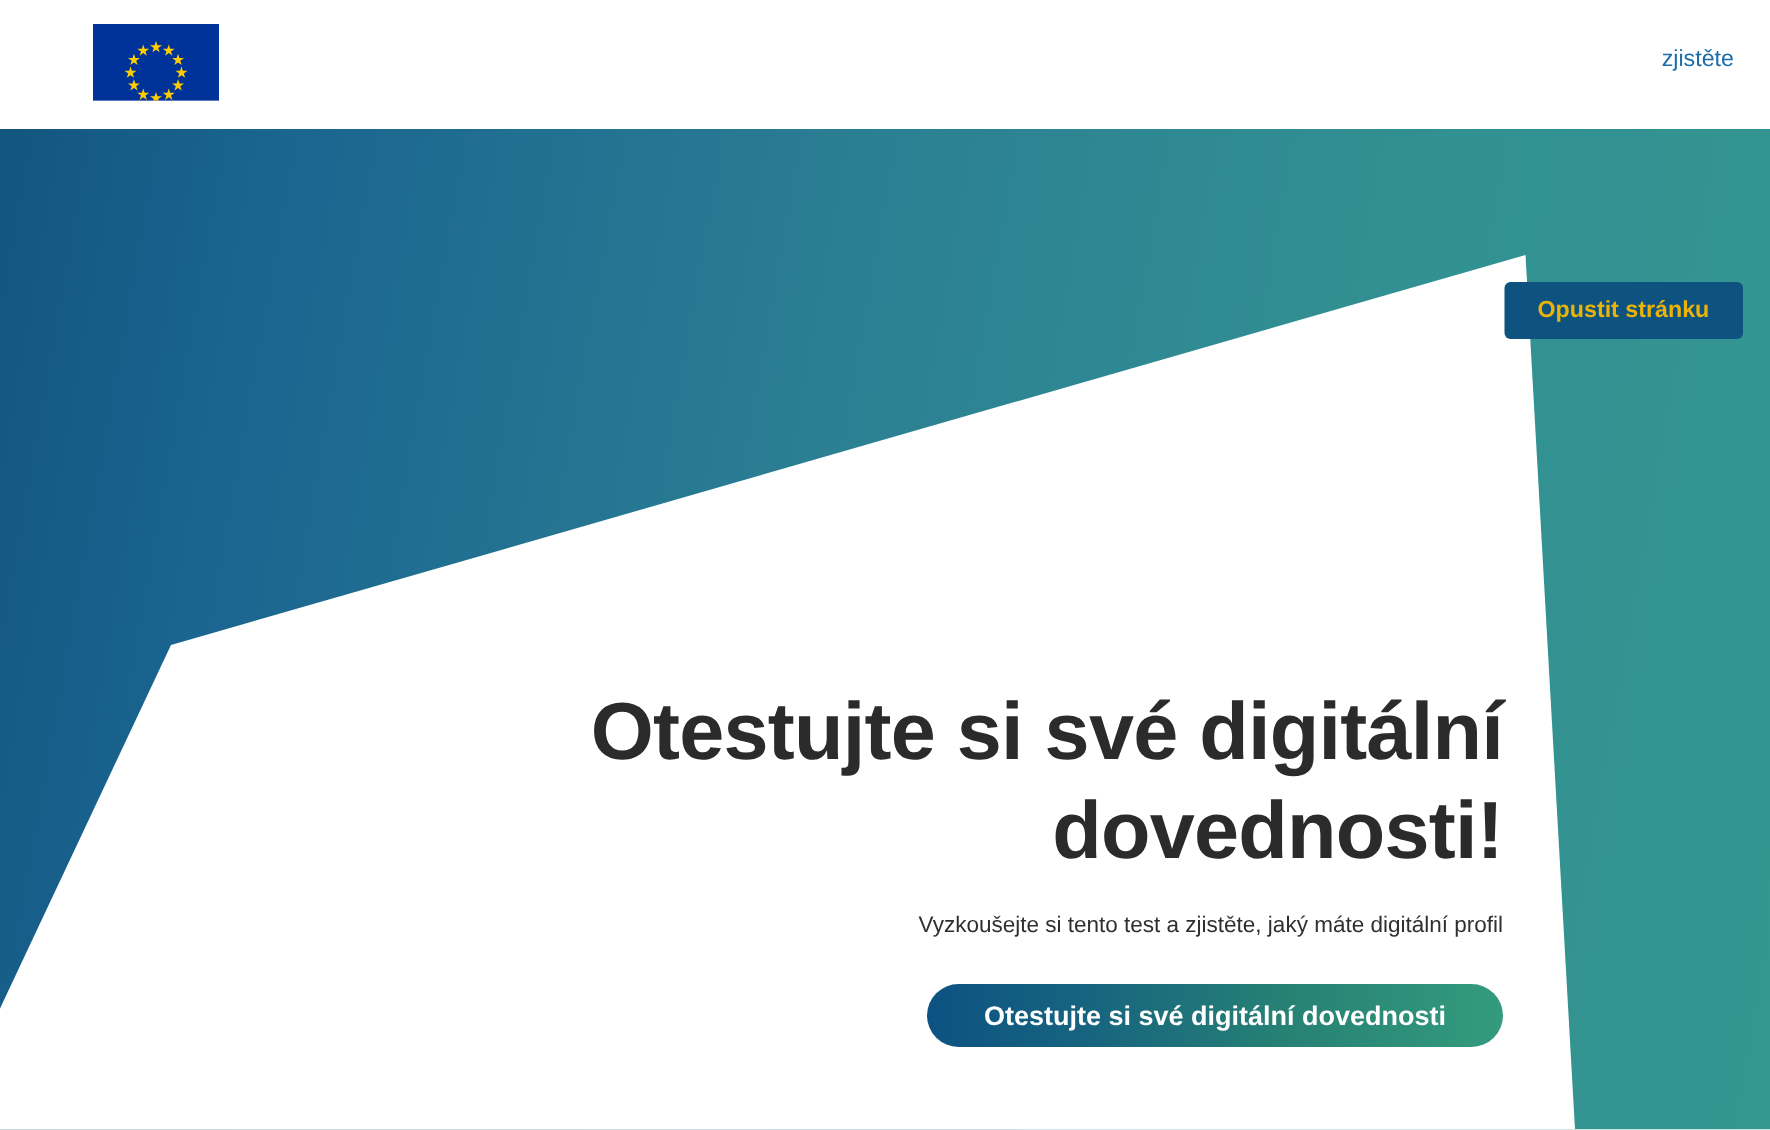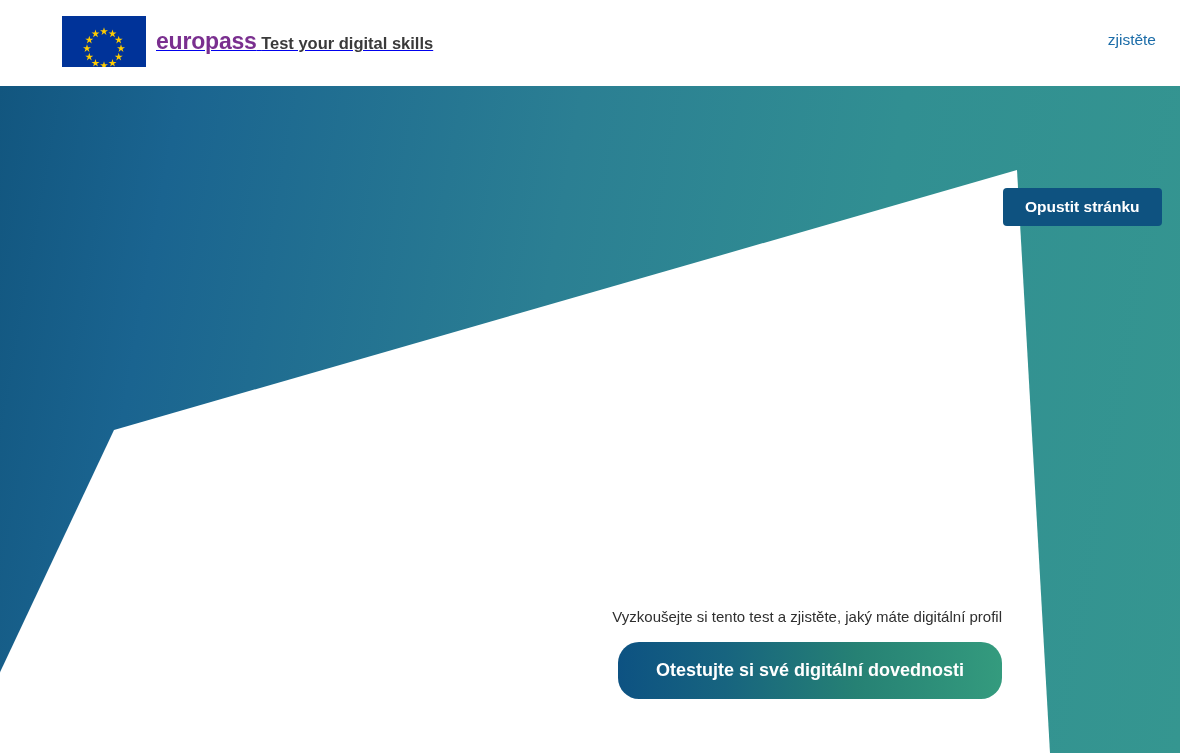--- a/index.html
+++ b/index.html
@@ -46,21 +46,21 @@
     overflow:hidden;
   }
   .hero-shape {
     position:absolute; left:0; top:0; width:1180px; height:667px;
   }
   .hero-shape svg { display:block; width:1180px; height:667px; }
 
   .leave-btn {
     position:absolute; left:1003px; top:102px;
     height:38px; padding:0 22px;
-    background:#0e5280; color:#ffffff;
+    background:#0e5280; color:#eab308;
     font-size:15.5px; font-weight:bold;
     border:none; border-radius:4px;
     display:flex; align-items:center; justify-content:center;
     cursor:pointer; white-space:nowrap; z-index:20;
     font-family:"Liberation Sans", sans-serif;
   }
 
   .hero-content {
     position:absolute; left:0; top:0; width:1180px; height:667px; z-index:10;
   }
@@ -73,27 +73,28 @@
   .hero-subtitle {
     position:absolute; left:280px; top:520px; width:722px;
     text-align:right;
     font-size:15px; color:#2f2f2f; line-height:1.4;
   }
   .cta-wrap {
     position:absolute; left:280px; top:556px; width:722px;
     display:flex; justify-content:flex-end;
   }
   .cta-btn {
-    height:57px; padding:0 38px;
+    height:42px; padding:0 38px;
     border:none; border-radius:21px;
     background:linear-gradient(90deg, #0d5282 0%, #17647f 28%, #268174 62%, #349b7e 100%);
     color:#ffffff; font-size:18px; font-weight:bold;
     display:flex; align-items:center; justify-content:center;
     cursor:pointer; white-space:nowrap;
     font-family:"Liberation Sans", sans-serif;
+    margin-top:14px;
   }
 </style>
 </head>
 <body>
 
 <div class="page">
 
   <header class="site-header">
 
     <a class="brand" href="#">
@@ -109,40 +110,37 @@
             <polygon points="50.5,43 51.45,45.9 54.5,45.9 52,47.7 52.95,50.6 50.5,48.8 48.05,50.6 49,47.7 46.5,45.9 49.55,45.9"></polygon>
             <polygon points="42,45.3 42.95,48.2 46,48.2 43.5,50 44.45,52.9 42,51.1 39.55,52.9 40.5,50 38,48.2 41.05,48.2"></polygon>
             <polygon points="33.5,43 34.45,45.9 37.5,45.9 35,47.7 35.95,50.6 33.5,48.8 31.05,50.6 32,47.7 29.5,45.9 32.55,45.9"></polygon>
             <polygon points="27.3,36.8 28.25,39.7 31.3,39.7 28.8,41.5 29.75,44.4 27.3,42.6 24.85,44.4 25.8,41.5 23.3,39.7 26.35,39.7"></polygon>
             <polygon points="25,28.3 25.95,31.2 29,31.2 26.5,33 27.45,35.9 25,34.1 22.55,35.9 23.5,33 21,31.2 24.05,31.2"></polygon>
             <polygon points="27.3,19.8 28.25,22.7 31.3,22.7 28.8,24.5 29.75,27.4 27.3,25.6 24.85,27.4 25.8,24.5 23.3,22.7 26.35,22.7"></polygon>
             <polygon points="33.5,13.6 34.45,16.5 37.5,16.5 35,18.3 35.95,21.2 33.5,19.4 31.05,21.2 32,18.3 29.5,16.5 32.55,16.5"></polygon>
           </g>
         </svg>
       </span>
-      <span class="brand-text">
-        <span class="brand-title">europass</span>
-        <span class="brand-sub">Test your digital skills</span>
-      </span>
     </a>
 
     <a class="lang-link" href="#">zjistěte</a>
   </header>
 
   <section class="hero">
 
     <div class="hero-shape">
       <svg viewBox="0 0 1180 667" preserveAspectRatio="none" xmlns="http://www.w3.org/2000/svg" aria-hidden="true">
         <polygon points="1017,84 114,344 -38,667 1050,667" fill="#ffffff"></polygon>
       </svg>
     </div>
 
     <button class="leave-btn" type="button">Opustit stránku</button>
 
     <div class="hero-content">
+      <h1 class="hero-title">Otestujte si své digitální dovednosti!</h1>
       <p class="hero-subtitle">Vyzkoušejte si tento test a zjistěte, jaký máte digitální profil</p>
       <div class="cta-wrap">
         <button class="cta-btn" type="button">Otestujte si své digitální dovednosti</button>
       </div>
     </div>
 
   </section>
 
 </div>
 

